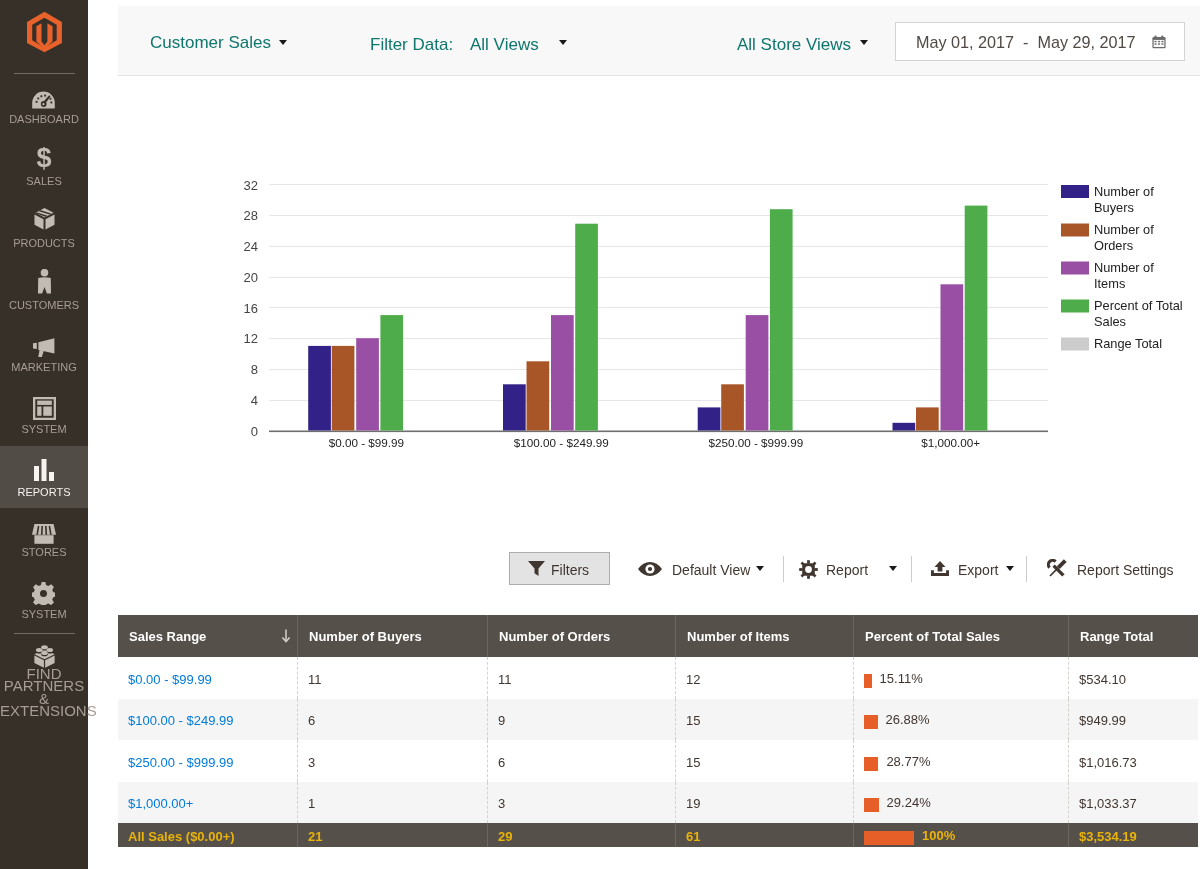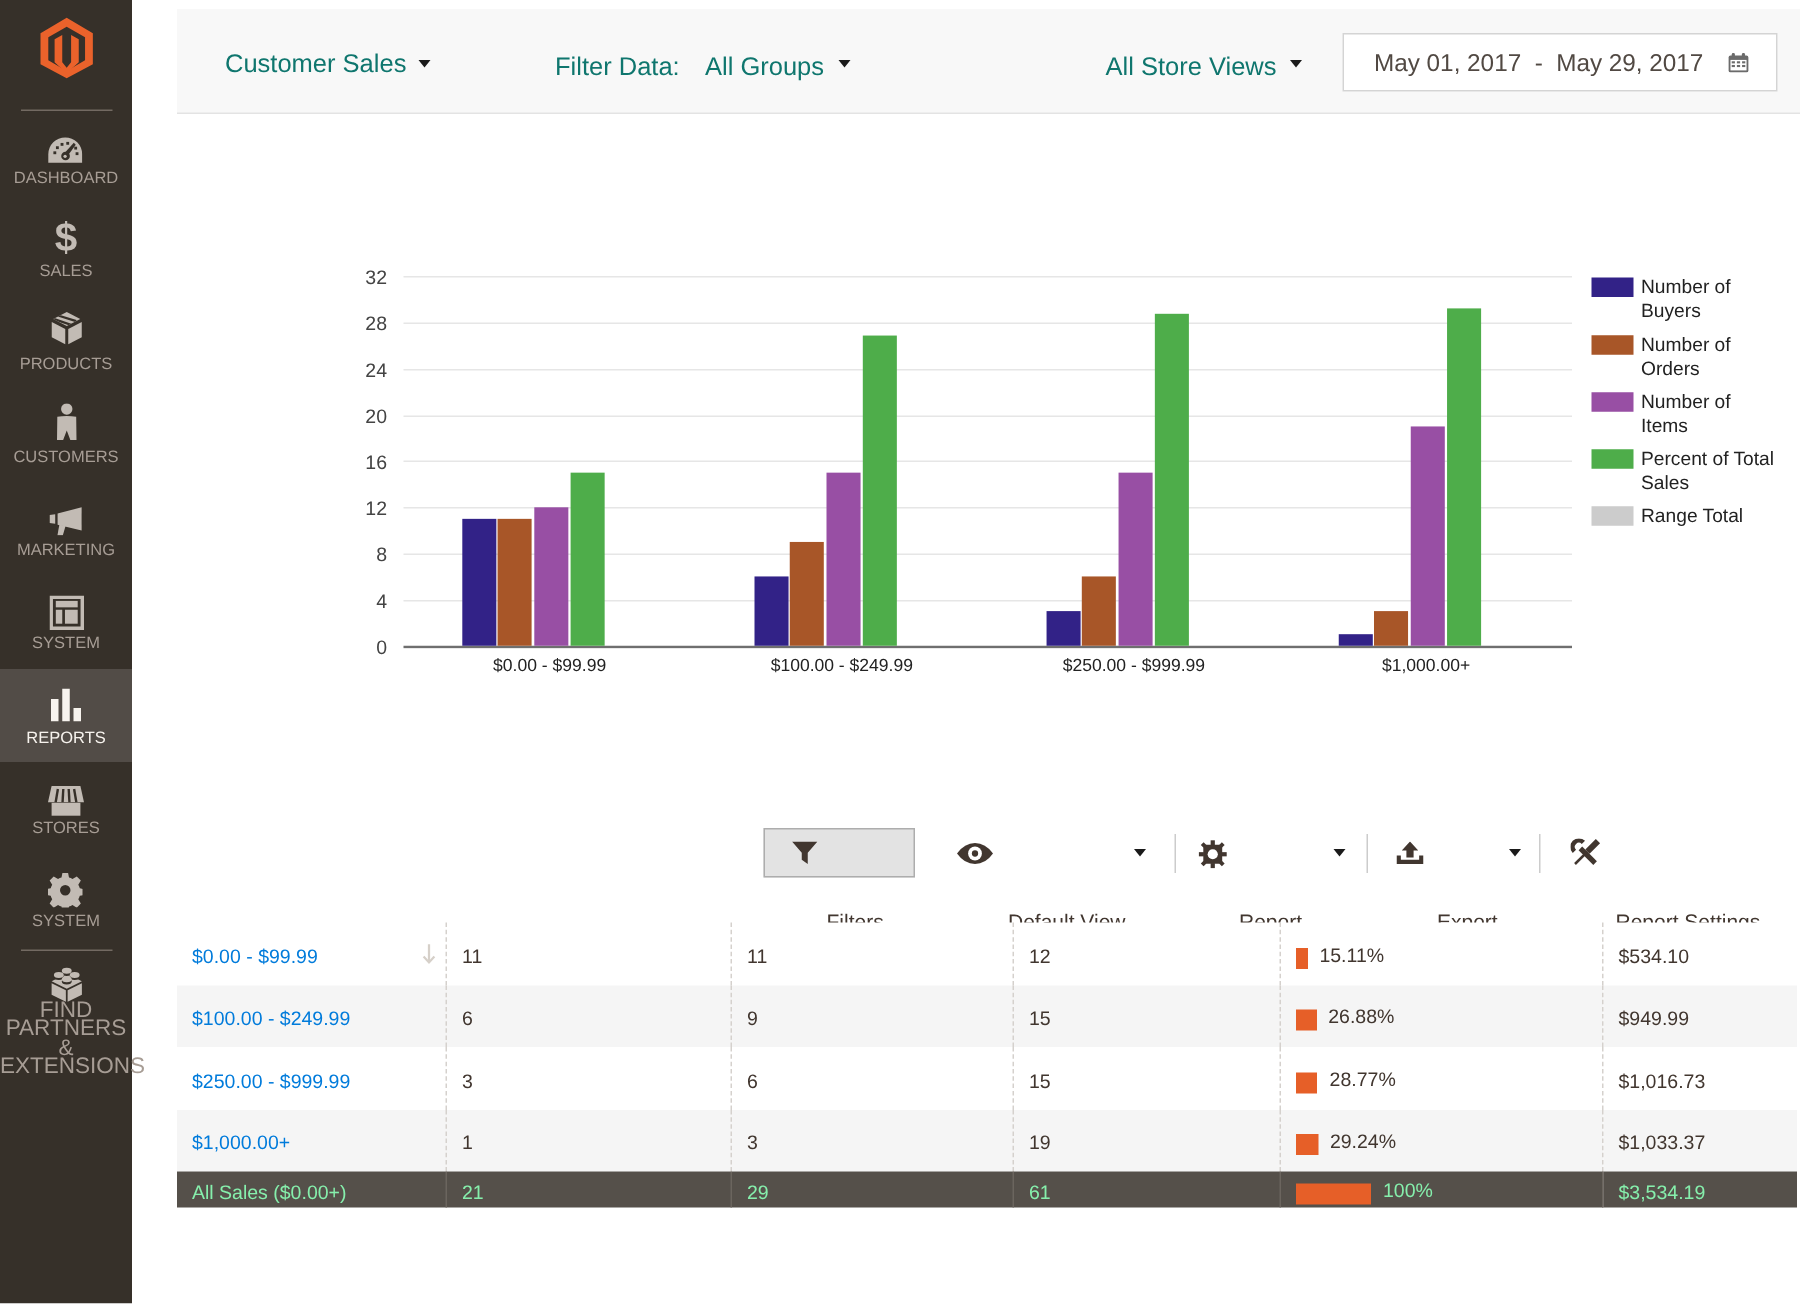--- a/index.html
+++ b/index.html
@@ -15,31 +15,31 @@
 
   
   #topbar { position:absolute; left:118px; top:6px; width:1082px; height:70px; background:#f8f8f8; border-bottom:1px solid #e3e3e3; }
   .tb-text { position:absolute; color:#0f766e; white-space:nowrap; }
   .caret { position:absolute; width:0; height:0; border-left:4.5px solid transparent; border-right:4.5px solid transparent; border-top:5.5px solid #1a1a1a; }
   #datebox { position:absolute; left:895px; top:22px; width:290px; height:39px; background:#fff; border:1px solid #d4d4d4; }
 
   
   #filters-btn { position:absolute; left:509px; top:552px; width:101px; height:33px; background:#e3e3e3; border:1px solid #adadad; }
   .tool-sep { position:absolute; top:556px; width:1px; height:26px; background:#ccc; }
-  .tool-text { position:absolute; top:562px; font-size:14px; color:#41362f; white-space:nowrap;margin-top:44px; }
+  .tool-text { position:absolute; top:562px; font-size:14px; color:#41362f; white-space:nowrap; }
 
   
   #grid { position:absolute; left:118px; top:615px; width:1080px; border-collapse:collapse; table-layout:fixed; font-size:13px; }
   #grid th { background:#55504a; color:#fff; font-weight:bold; font-size:13px; text-align:left; padding:0 0 0 11px; height:42px; border-left:1px solid #6b655e; }
   #grid th:first-child { border-left:none; }
   #grid td { padding:3px 0 0 10px; height:41.5px; color:#41362f; border-left:1px dashed #d5d1cd; }
   #grid td:first-child { border-left:none; }
   #grid tr.odd td { background:#fff; }
   #grid tr.even td { background:#f5f5f5; }
-  #grid tr.total td { background:#55504a; color:#86efac; font-weight:normal; height:24px; border-left:1px solid #6b655e; }
+  #grid tr.total td { background:#55504a; color:#eab308; font-weight:bold; height:24px; border-left:1px solid #6b655e; }
   #grid tr.total td:first-child { border-left:none; }
   #grid a { color:#007bdb; text-decoration:none; }
   .pbar { display:inline-block; height:14px; background:#e65f28; vertical-align:-5px; margin-right:8px; }
 </style>
 </head>
 <body>
 
 <div id="sidebar">
   <div id="sb-active"></div>
 
@@ -148,21 +148,21 @@
     <polygon points="1.4,11.5 10.9,16.2 10.9,23.8 1.4,19.1" fill="#c2bbb4"></polygon>
     <polygon points="21.6,11.5 12.1,16.2 12.1,23.8 21.6,19.1" fill="#c2bbb4"></polygon>
   </svg>
   <div class="sb-label" style="top:668px;font-size:15px;line-height:12.4px">FIND PARTNERS<br>&amp; EXTENSIONS</div>
 </div>
 
 <div id="topbar"></div>
 <div class="tb-text" style="left:150px;top:33px;font-size:17px">Customer Sales</div>
 <div class="caret" style="left:279px;top:40px"></div>
 <div class="tb-text" style="left:370px;top:35px;font-size:17px">Filter Data:</div>
-<div class="tb-text" style="left:470px;top:35px;font-size:17px">All Groups</div>
+<div class="tb-text" style="left:470px;top:35px;font-size:17px">All Views</div>
 <div class="caret" style="left:559px;top:40px"></div>
 <div class="tb-text" style="left:737px;top:35px;font-size:17px">All Store Views</div>
 <div class="caret" style="left:860px;top:40px"></div>
 <div id="datebox"></div>
 <div class="tb-text" style="left:916px;top:33px;font-size:16.2px;color:#514943">May 01, 2017&nbsp; -&nbsp; May 29, 2017</div>
 <svg class="abs" style="left:1152px;top:35px" width="14" height="14" viewBox="0 0 17 16">
   <rect x="0.5" y="2" width="16" height="13.5" rx="1.5" fill="#6b6b6b"></rect>
   <rect x="2" y="5.5" width="13" height="8.5" fill="#fff"></rect>
   <g fill="#6b6b6b">
     <rect x="3" y="6.6" width="2.6" height="1.7"></rect>
@@ -303,20 +303,28 @@
 <table id="grid" cellspacing="0">
   <colgroup>
     <col style="width:179.5px">
       <col style="width:190px">
       <col style="width:188px">
     <col style="width:178px">
       <col style="width:215px">
       <col style="width:129.5px">
   </colgroup>
   <tbody>
+      <tr>
+    <th>Sales Range</th>
+    <th>Number of Buyers</th>
+    <th>Number of Orders</th>
+    <th>Number of Items</th>
+    <th>Percent of Total Sales</th>
+    <th>Range Total</th>
+  </tr>
   <tr class="odd">
     <td><a href="#">$0.00 - $99.99</a></td>
         <td>11</td>
         <td>11</td>
         <td>12</td>
     <td><span class="pbar" style="width:7.6px"></span>15.11%</td>
         <td>$534.10</td>
   </tr>
   <tr class="even">
     <td><a href="#">$100.00 - $249.99</a></td>

